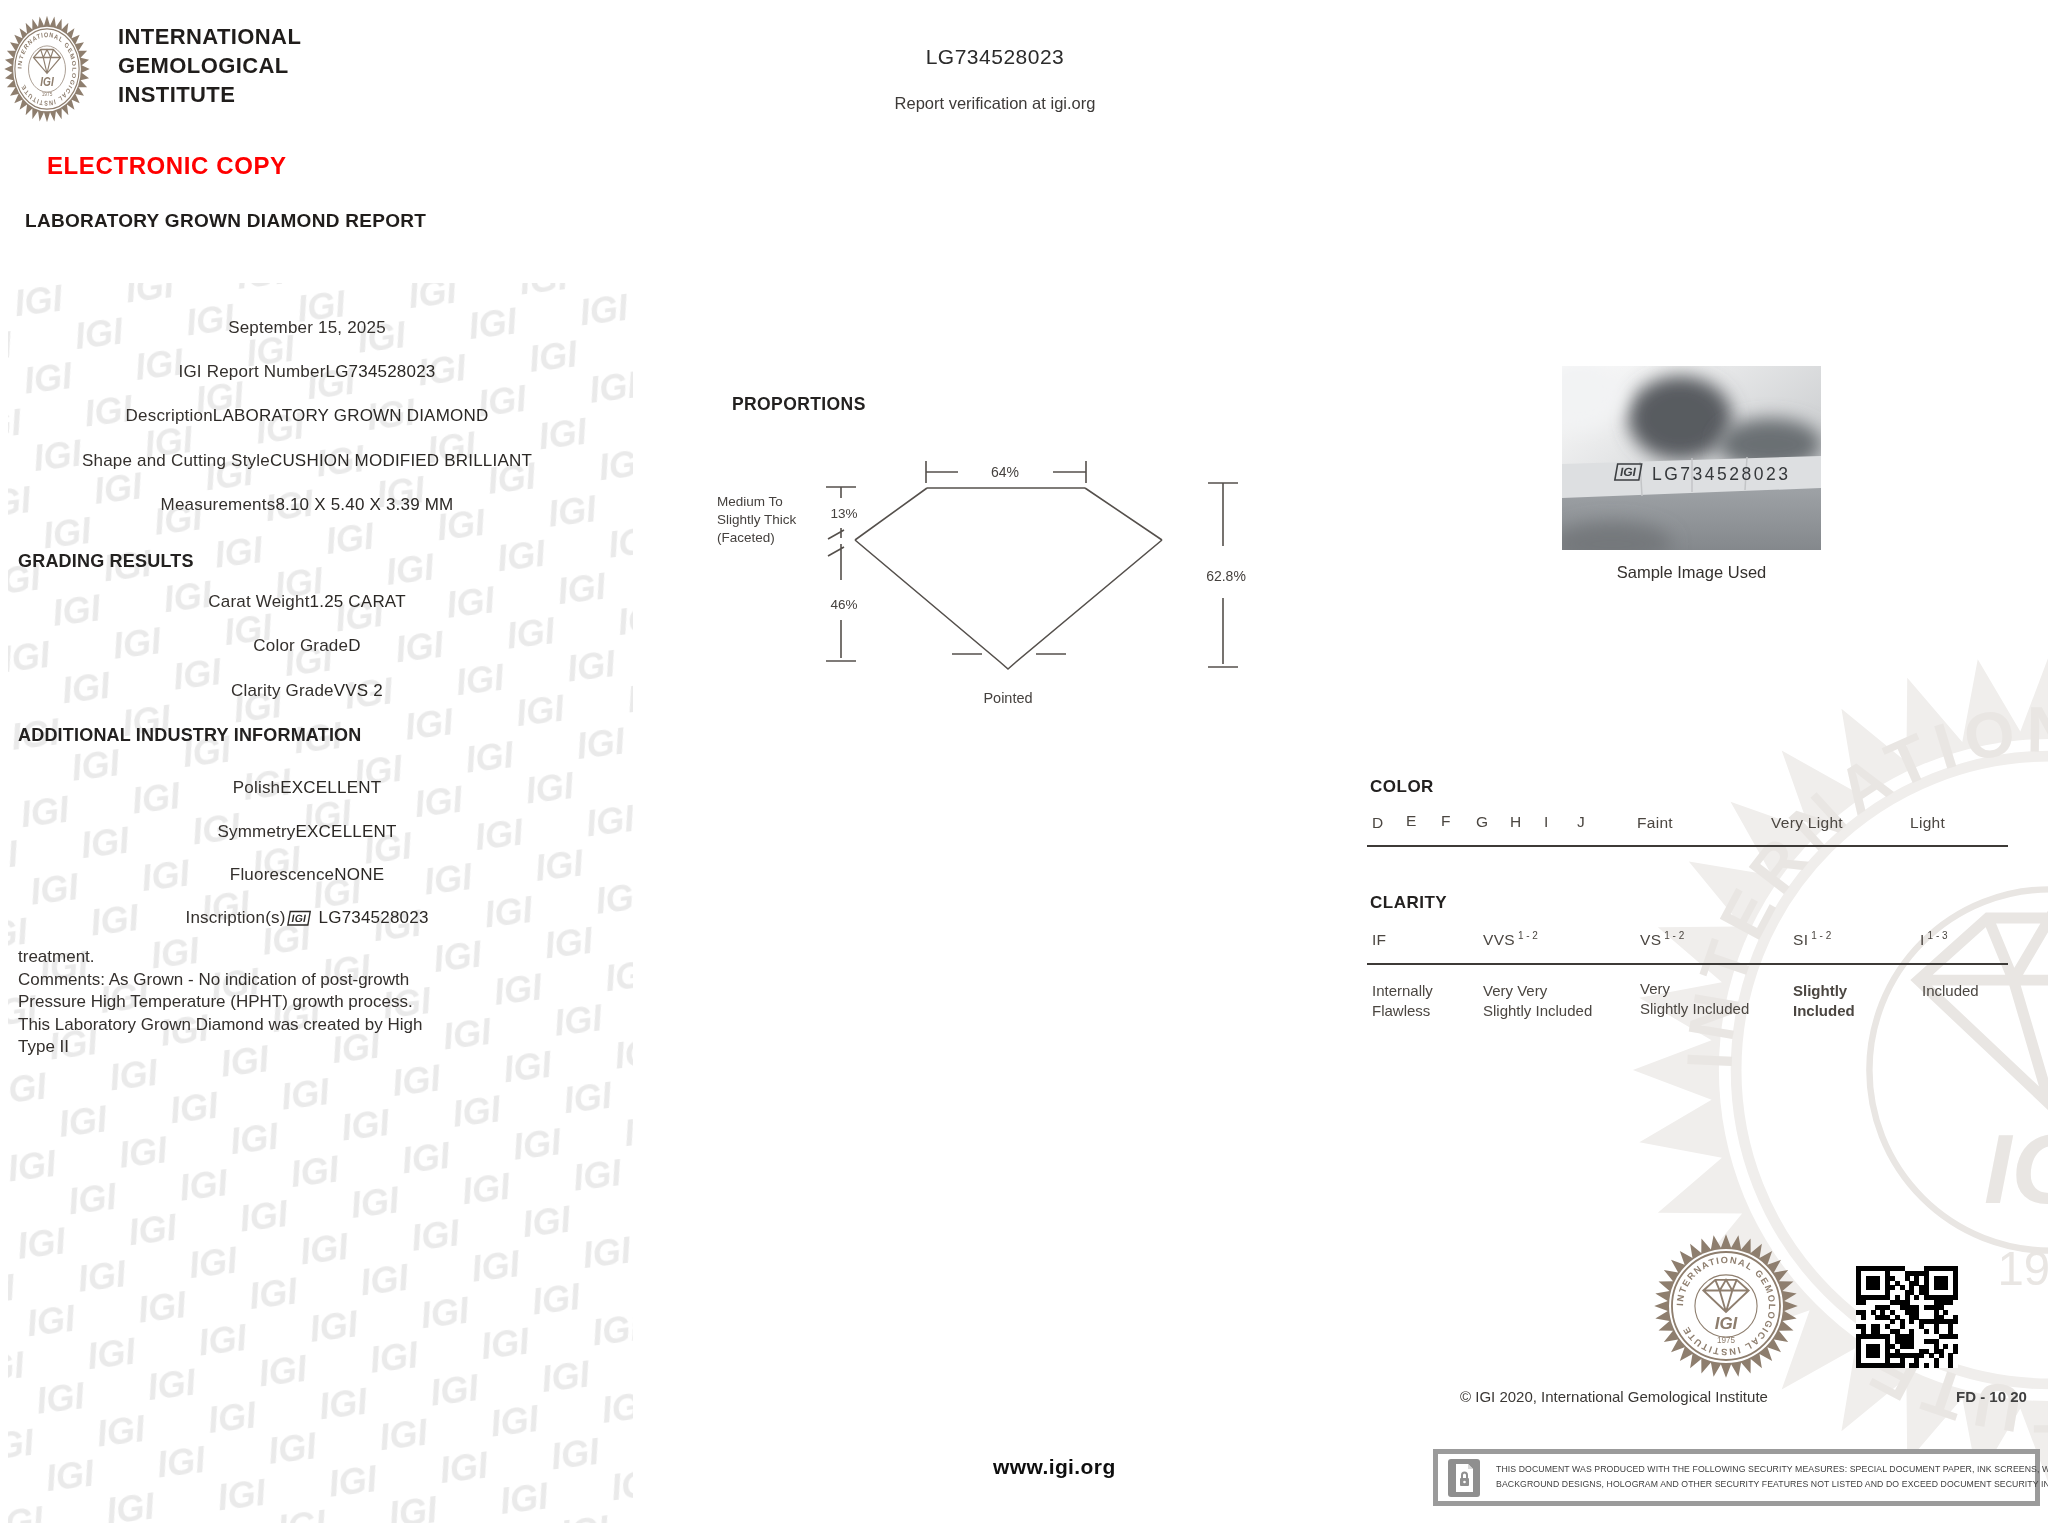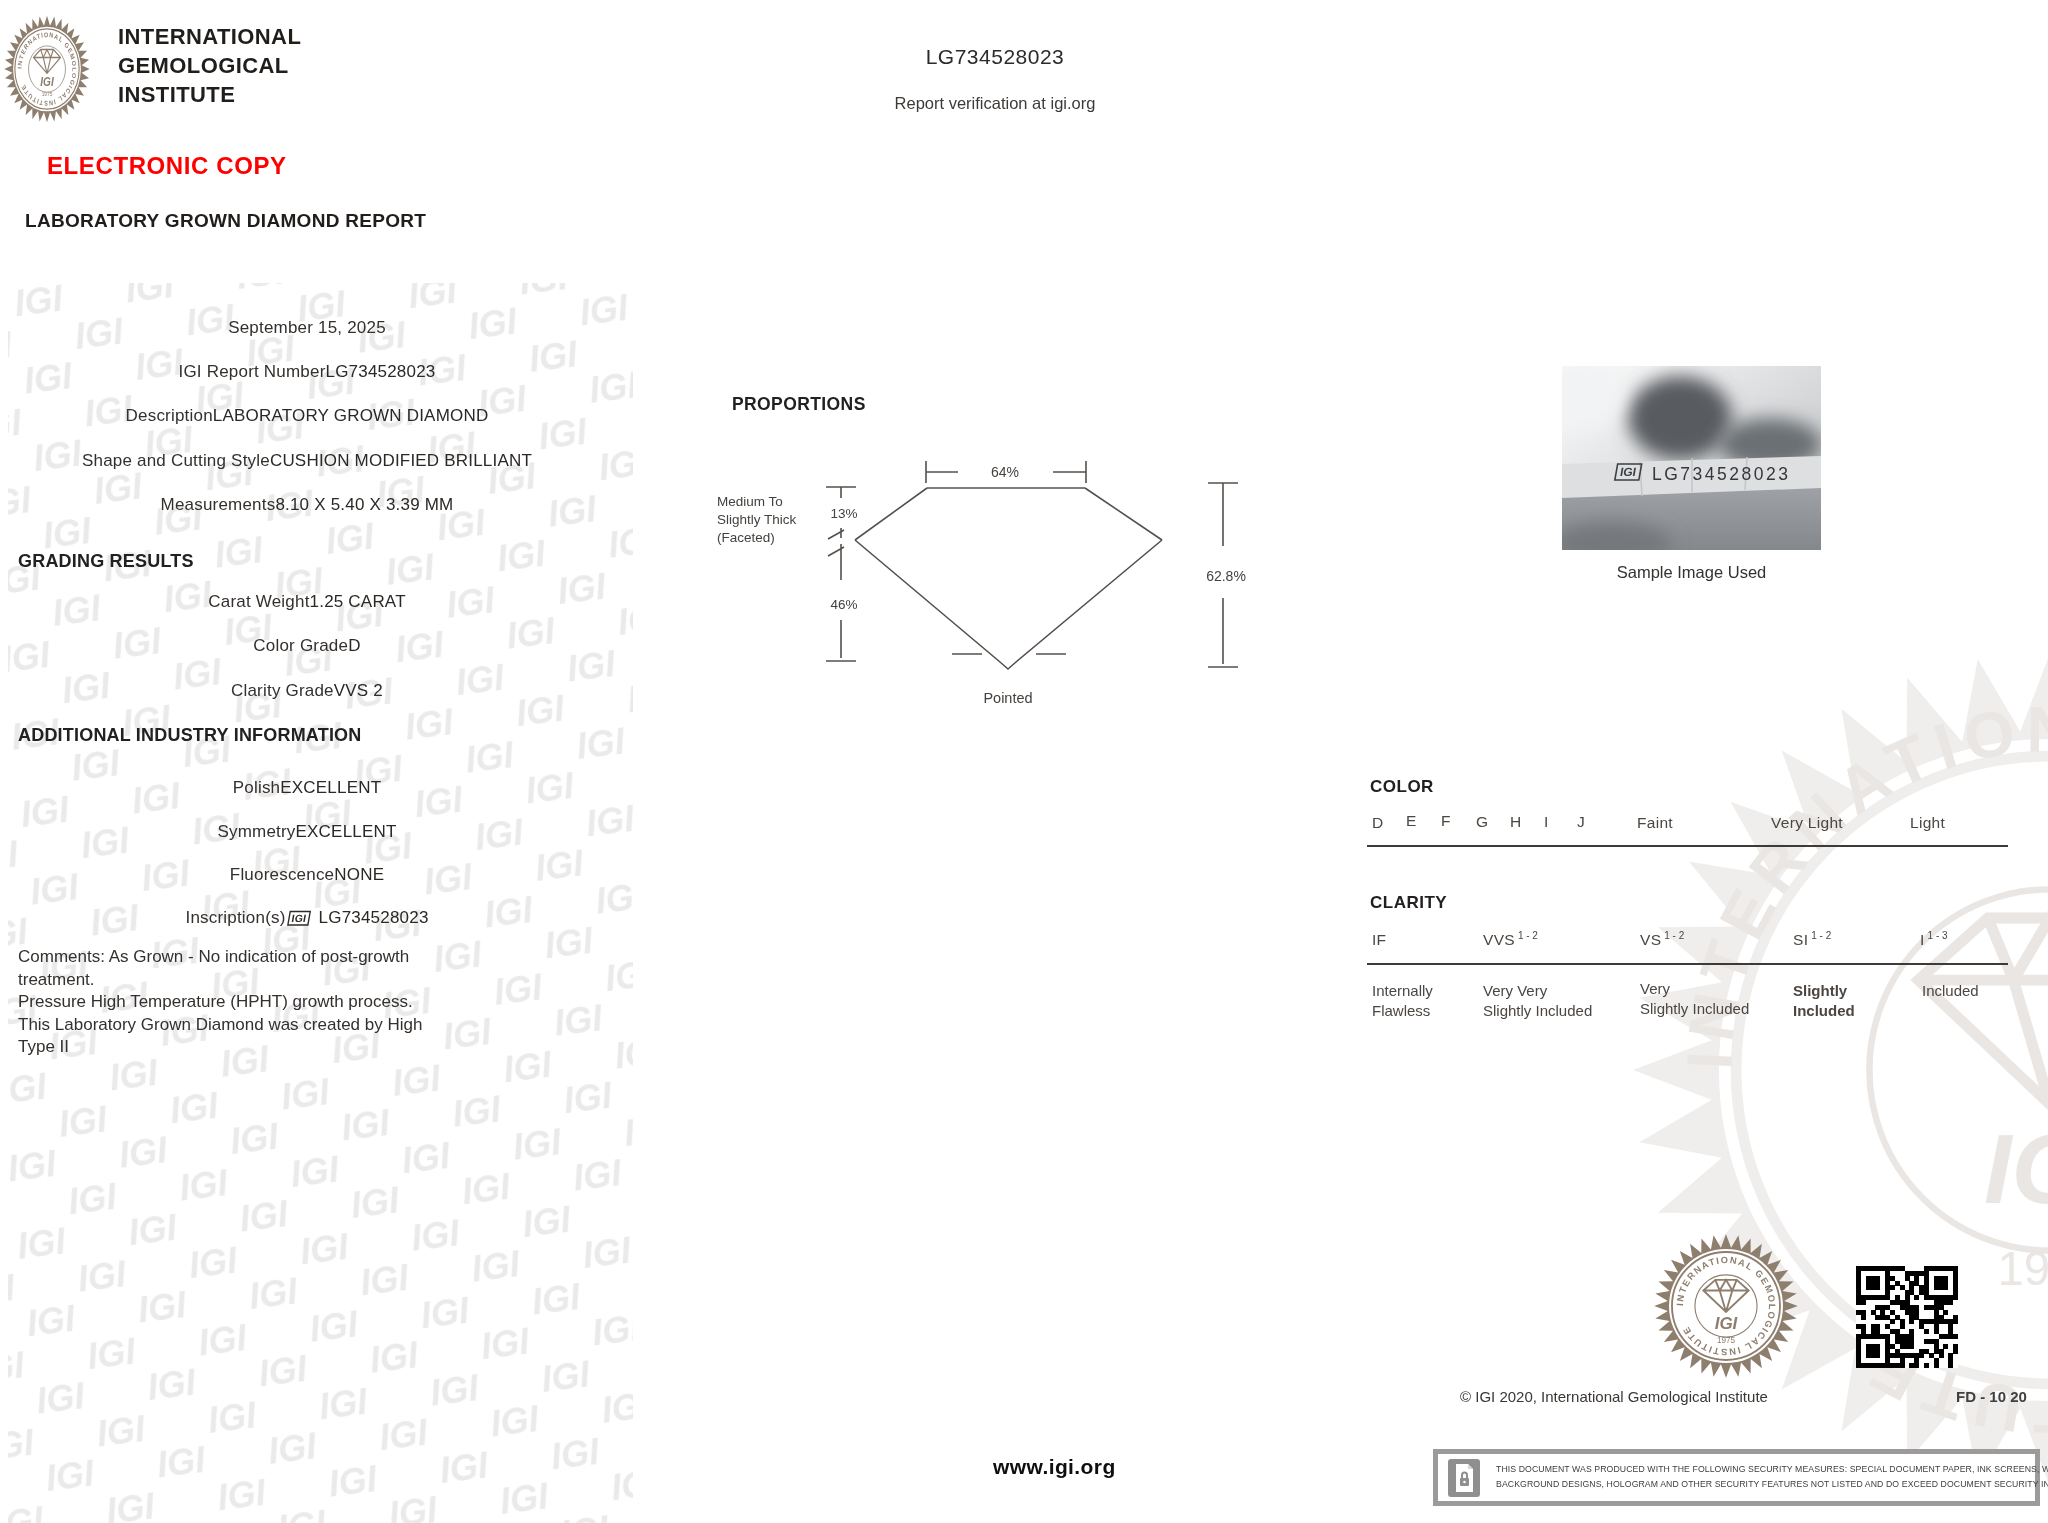--- a/index.html
+++ b/index.html
@@ -143,22 +143,22 @@
       <g transform="skewX(-10)">
         <rect x="4.5" y="1.5" width="20" height="13.5" fill="none" stroke="#2e2b28" stroke-width="1.4"></rect>
         <text x="14.5" y="12" font-size="10.5" font-weight="bold" text-anchor="middle" fill="#2e2b28">IGI</text>
       </g>
     </svg>
     <span>LG734528023</span>
   </span>
 </div>
 
 <div class="abs comments">
+  <div>treatment.</div>
   <div>Comments: As Grown - No indication of post-growth</div>
-  <div>treatment.</div>
   <div>Pressure High Temperature (HPHT) growth process.</div>
   <div>This Laboratory Grown Diamond was created by High</div>
   <div>Type II</div>
 </div>
 
 <div class="abs prop-head">PROPORTIONS</div>
 
 <svg class="abs diagram" style="left:660px;top:440px;" width="640" height="290" viewBox="0 0 640 290">
   <g stroke="#55504c" stroke-width="1.6" fill="none">
 

